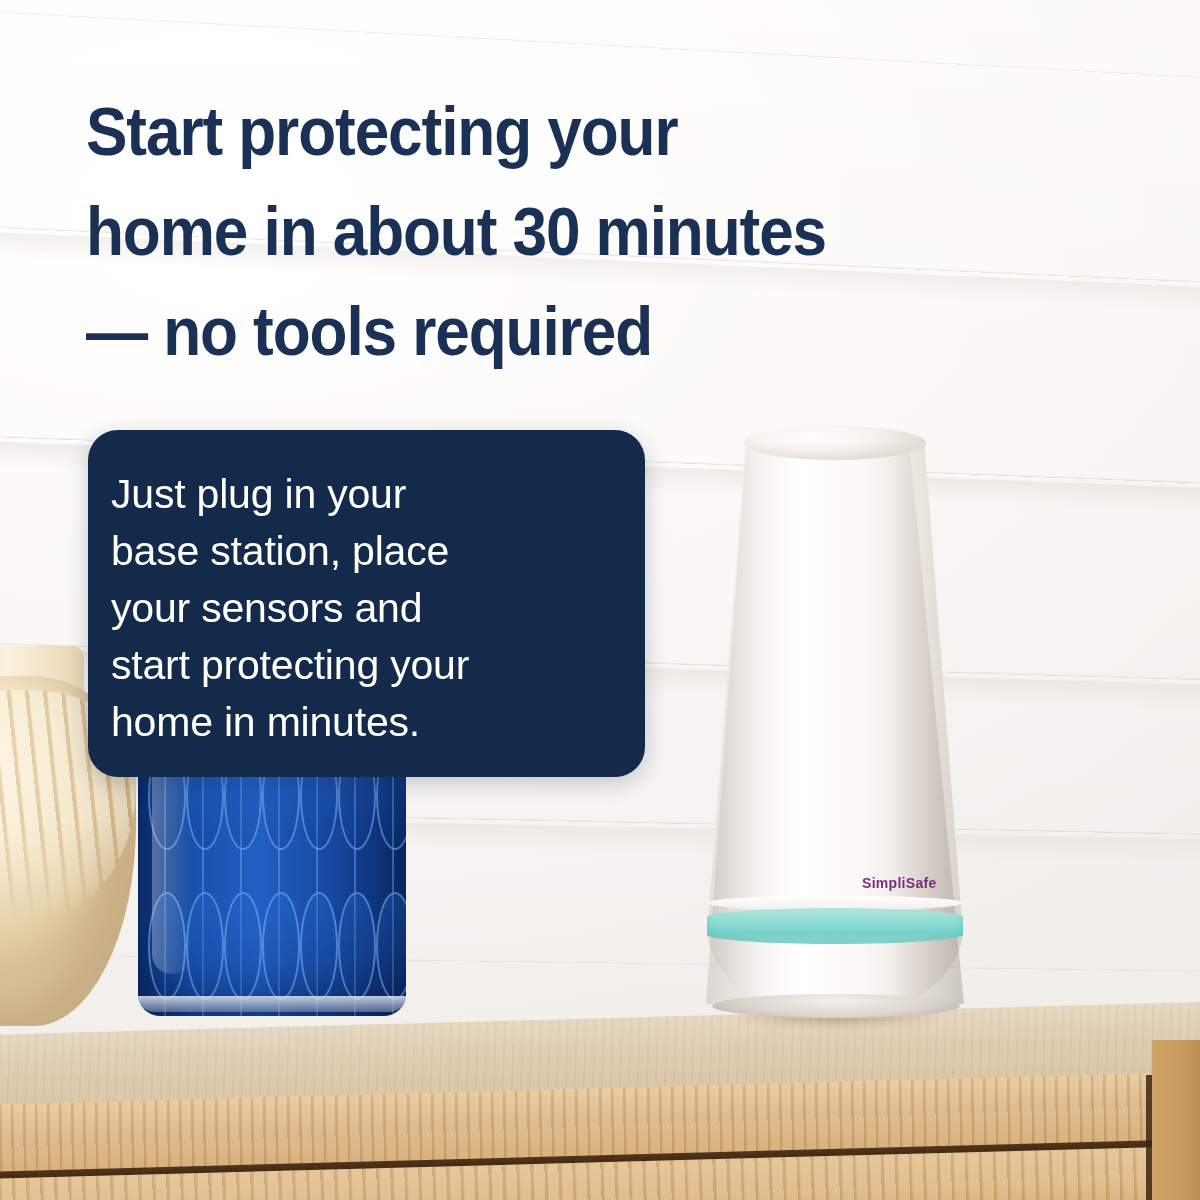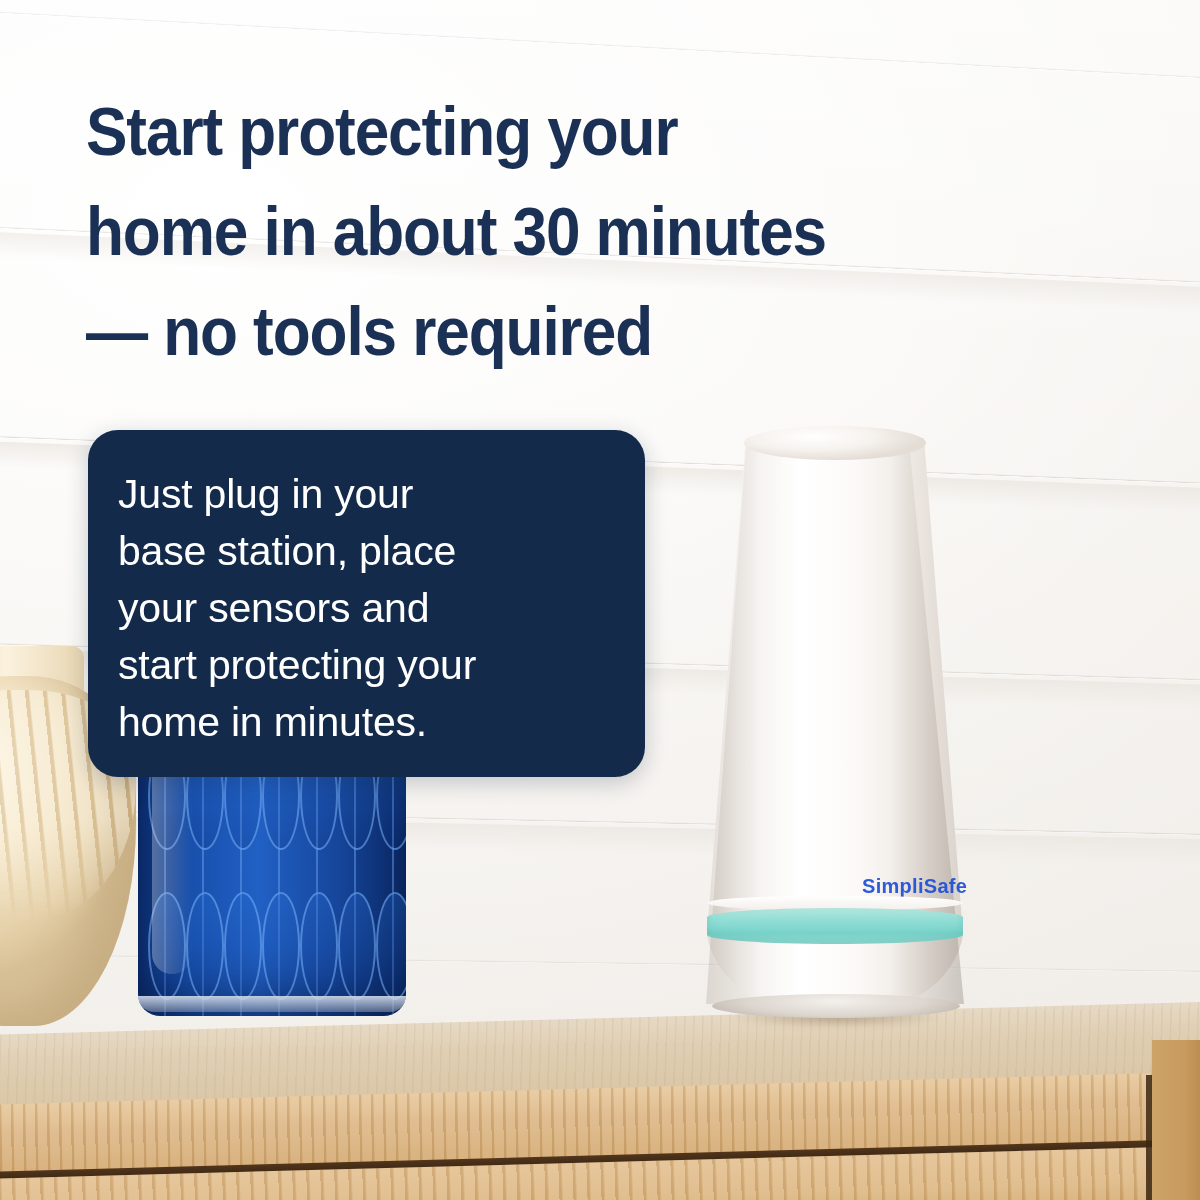--- a/index.html
+++ b/index.html
@@ -175,24 +175,24 @@
     position:absolute;left:706px;top:444px;width:56px;height:560px;
     background:linear-gradient(90deg, rgba(170,160,150,.32), rgba(170,160,150,0));
     clip-path:polygon(72% 0%, 100% 0%, 100% 100%, 0% 100%);
   }
   .bs-shade-right{
     position:absolute;left:890px;top:444px;width:74px;height:560px;
     background:linear-gradient(270deg, rgba(150,140,130,.42), rgba(150,140,130,0));
     clip-path:polygon(0% 0%, 26% 0%, 100% 100%, 0% 100%);
   }
   .bs-logo{
-    position:absolute;left:862px;top:875px;width:100px;text-align:right;
+    position:absolute;left:862px;top:875px;width:100px;text-align:left;
     font-family:"Liberation Sans",sans-serif;
-    font-size:20px;font-weight:600;letter-spacing:.3px;
-    color:#1d4ed8;opacity:.92;
+    font-size:14px;font-weight:600;letter-spacing:.3px;
+    color:#701a75;opacity:.92;
   }
   .bs-band{
     position:absolute;left:707px;top:908px;width:256px;height:36px;
     background:linear-gradient(180deg,#b7e8e0 0%, #8fddd4 35%, #79d4cb 70%, #9ae0d8 100%);
     border-radius:50% / 26%;
     box-shadow:inset 0 -4px 8px rgba(70,160,150,.30);
   }
   .bs-band-mask{
     position:absolute;left:707px;top:896px;width:256px;height:14px;
     background:linear-gradient(180deg,#ffffff 0%, #f3efeb 100%);
@@ -225,21 +225,21 @@
   }
 
   
   .callout{
     position:absolute;left:88px;top:430px;width:557px;height:347px;
     background:#132a4a;
     border-radius:30px;
     box-shadow:0 6px 22px rgba(20,32,55,.22);
   }
   .callout-text{
-    position:absolute;left:118px;top:466px;width:500px;
+    position:absolute;left:111px;top:466px;width:500px;
     color:#ffffff;
     font-family:"Liberation Sans",sans-serif;
     font-weight:400;
     font-size:41px;
     line-height:57px;
     letter-spacing:-.2px;
     white-space:pre-line;
   }
 </style>
 </head>

